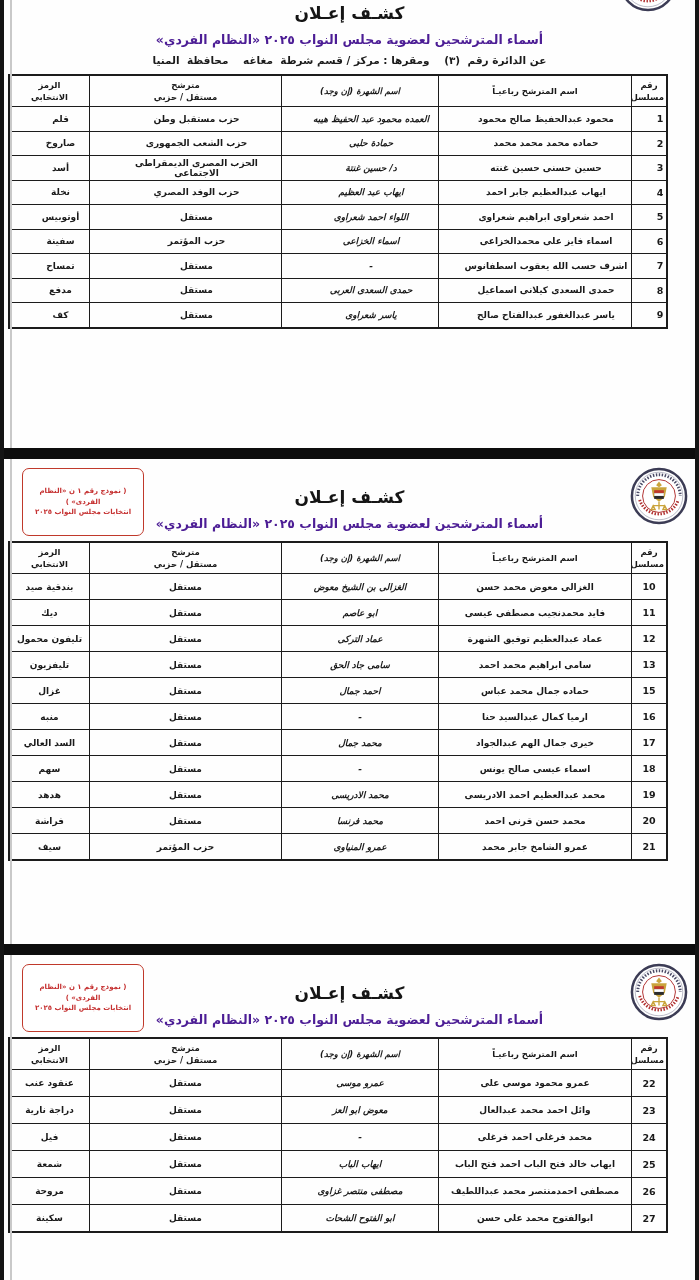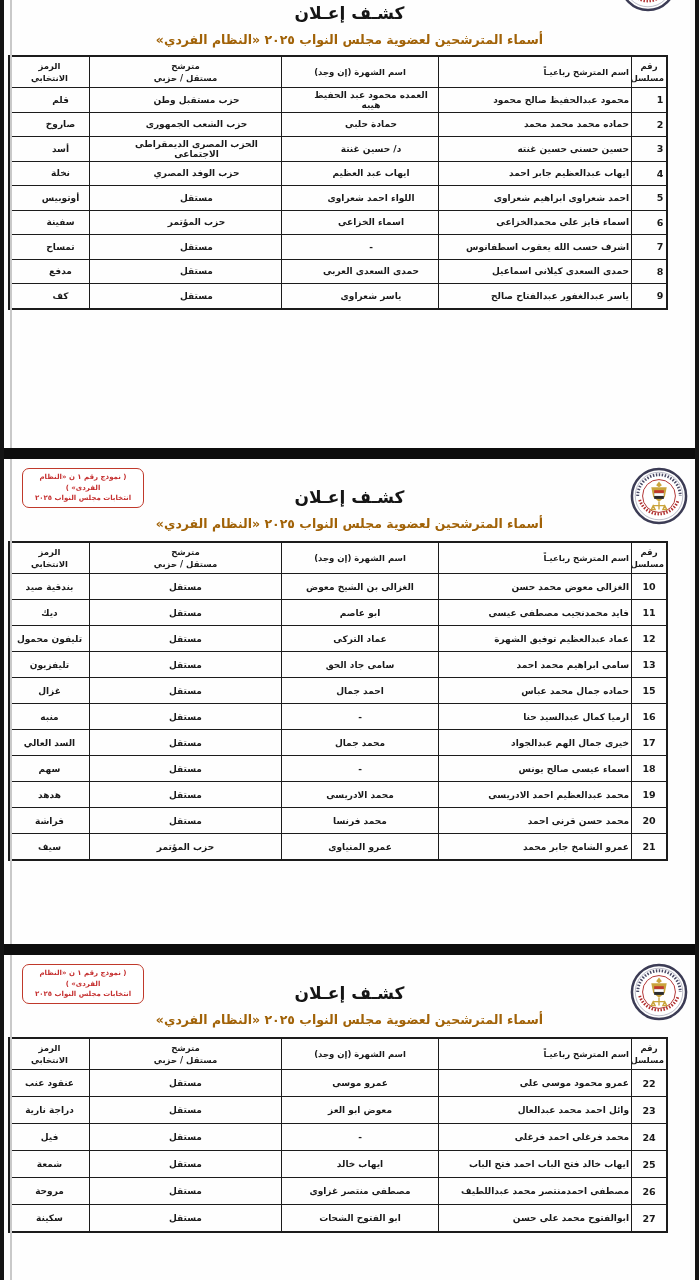--- a/index.html
+++ b/index.html
@@ -23,32 +23,32 @@
   .page2{top:459px;height:485px;}
   .page3{top:955px;height:325px;}
 
   .doc-title{
     text-align:center;font-weight:bold;color:#151515;
     font-size:17px;letter-spacing:.5px;margin:0;
   }
   .page1 .doc-title{padding-top:3px;}
   .page2 .doc-title,.page3 .doc-title{padding-top:28px;}
   .doc-subtitle{
-    text-align:center;font-weight:bold;color:#a16207;
+    text-align:center;font-weight:bold;color:#4c1d95;
     font-size:12.5px;margin:9px 0 0 0;
   }
   .district-line{
     text-align:center;font-weight:bold;color:#1b1b1b;
     font-size:10.5px;margin:7px 0 0 0;white-space:pre-wrap;
   }
 
   .form-box{
     position:absolute;left:22px;top:9px;width:112px;
     border:1.2px solid #c0392b;border-radius:7px;
-    padding:3px 4px;text-align:center;color:#c53030;
+    padding:17px 4px;text-align:center;color:#c53030;
     font-size:7px;font-weight:bold;line-height:1.5;background:#fff;
   }
   .emblem{position:absolute;right:11px;top:8px;width:58px;height:58px;}
   .page1 .emblem{top:-46px;right:22px;}
 
   table.sheet-table{
     border-collapse:collapse;table-layout:fixed;
     width:632px;margin:8px 31px 0 36px;
     direction:rtl;
   }
@@ -61,22 +61,22 @@
     padding:0 2px;overflow:hidden;
   }
   .sheet-table{border:2px solid #1c1c1c;}
   .sheet-table th{font-size:8.5px;line-height:1.45;white-space:pre-line;height:30px;}
   .sheet-table td{font-size:9px;}
   .page1 .sheet-table td{height:23.5px;padding-left:24px;}
   .page2 .sheet-table td{height:25px;}
   .page3 .sheet-table td{height:26px;}
   
   .sheet-table th:nth-child(1),.sheet-table td:nth-child(1){width:30px;}
-  .sheet-table th:nth-child(2),.sheet-table td:nth-child(2){width:188px;text-align:right;}
-  .sheet-table th:nth-child(3),.sheet-table td:nth-child(3){width:152px;}
+  .sheet-table th:nth-child(2),.sheet-table td:nth-child(2){width:188px;}
+  .sheet-table th:nth-child(3),.sheet-table td:nth-child(3){width:152px;font-style:italic;}
   .sheet-table th:nth-child(4),.sheet-table td:nth-child(4){width:187px;}
   .sheet-table th:nth-child(5),.sheet-table td:nth-child(5){width:75px;}
   .sheet-table td[data-name="cell-serial"]{font-size:9.5px;}
 </style>
 </head>
 <body>
 
 <svg width="0" height="0" style="position:absolute">
   <defs>
     <symbol id="nea-emblem" viewBox="0 0 60 60">
@@ -98,20 +98,21 @@
 <div class="edge left" data-name="scan-edge-left"></div>
 <div class="edge right" data-name="scan-edge-right"></div>
 
 <section class="page page1" data-name="announcement-page-1">
   <div class="scanline" data-name="page-fold-line"></div>
   <svg class="emblem" data-name="national-election-authority-emblem-icon">
       <use href="#nea-emblem"></use>
     </svg>
   <h1 class="doc-title" data-name="page-title">كشـف إعـلان</h1>
   <h2 class="doc-subtitle" data-name="page-subtitle">أسماء المترشحين لعضوية مجلس النواب ٢٠٢٥ «النظام الفردي»</h2>
+  <p class="district-line" data-name="district-line">عن الدائرة رقم  (٣)    ومقرها : مركز / قسم شرطة  مغاغه    محافظة  المنيا</p>
   <table class="sheet-table" data-name="candidates-table">
     <thead data-name="table-header">
         <tr data-name="table-header-row">
           <th data-name="column-header-serial">رقم
 مسلسل</th>
           <th data-name="column-header-name">اسم المترشح رباعيـاً</th>
           <th data-name="column-header-nickname">اسم الشهرة (إن وجد)</th>
           <th data-name="column-header-party">مترشح
 مستقل / حزبي</th>
           <th data-name="column-header-symbol">الرمز
@@ -338,21 +339,21 @@
         <tr data-name="table-row">
           <td data-name="cell-serial">24</td>
           <td data-name="cell-name">محمد فرغلى احمد فرغلى</td>
           <td data-name="cell-nickname">-</td>
           <td data-name="cell-party">مستقل</td>
           <td data-name="cell-symbol">فيل</td>
         </tr>
         <tr data-name="table-row">
           <td data-name="cell-serial">25</td>
           <td data-name="cell-name">ايهاب خالد فتح الباب احمد فتح الباب</td>
-          <td data-name="cell-nickname">ايهاب خالد</td>
+          <td data-name="cell-nickname">ايهاب الباب</td>
           <td data-name="cell-party">مستقل</td>
           <td data-name="cell-symbol">شمعة</td>
         </tr>
         <tr data-name="table-row">
           <td data-name="cell-serial">26</td>
           <td data-name="cell-name">مصطفى احمدمنتصر محمد عبداللطيف</td>
           <td data-name="cell-nickname">مصطفى منتصر غزاوى</td>
           <td data-name="cell-party">مستقل</td>
           <td data-name="cell-symbol">مروحة</td>
         </tr>

